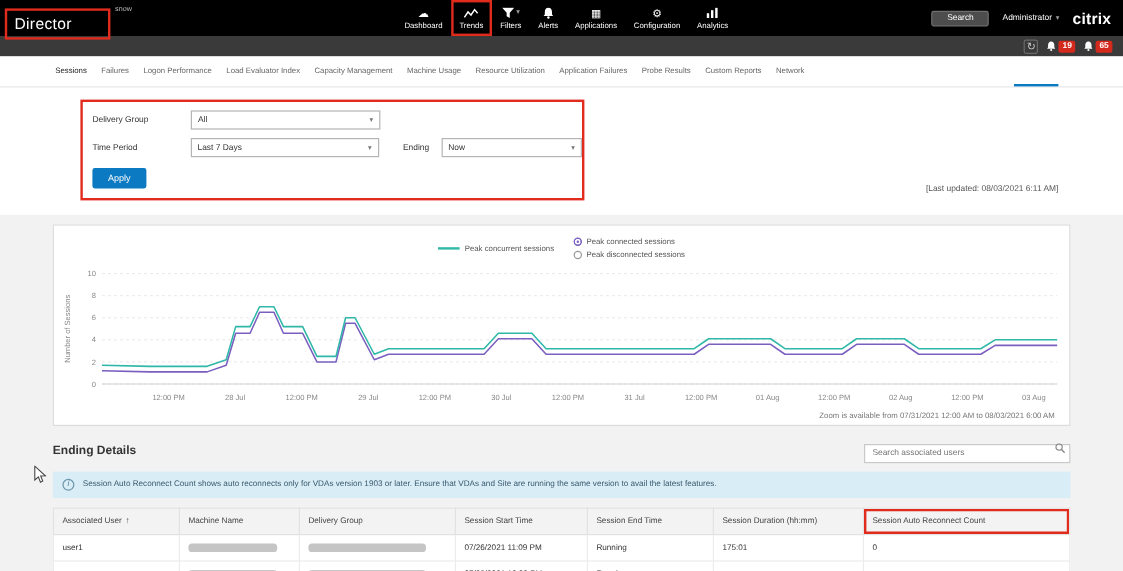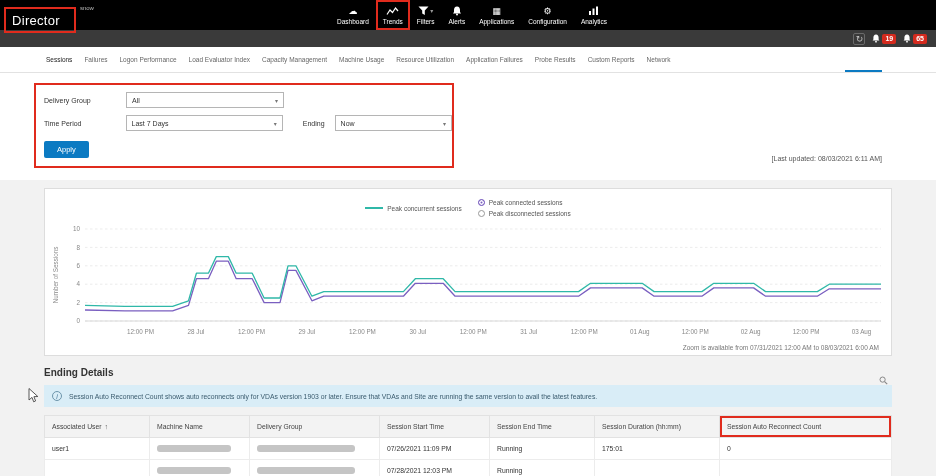--- a/index.html
+++ b/index.html
@@ -3,21 +3,21 @@
 <meta charset="utf-8">
 <style>
   * { box-sizing: border-box; margin: 0; padding: 0; }
   html, body { background: #e9e9e9; }
   .app {
     width: 936px; height: 476px; overflow: hidden; position: relative;
     background: #f2f2f2; font-family: "Liberation Sans", sans-serif;
   }
   
   .topbar { height: 30px; background: #000; display: flex; align-items: center; color: #fff; position: relative; }
-  .logo-annotation { border: 2px solid #e02b1d; margin: 12px 0 2px 4px; padding: 2px 14px 2px 6px; }
+  .logo-annotation { border: 2px solid #e02b1d; margin: 12px 0 2px 4px; padding: 2px 30px 2px 6px; }
   .logo { font-size: 13px; letter-spacing: .3px; color: #fff; }
   .site { font-size: 6px; color: #bbb; margin-left: 4px; align-self: flex-start; margin-top: 5px; }
   .topnav { position: absolute; left: 330px; top: 0; height: 100%; display: flex; align-items: stretch; }
   .nav-item { display: flex; flex-direction: column; align-items: center; justify-content: center; gap: 1px; padding: 1px 7px; font-size: 6.5px; color: #fff; }
   .nav-item .nicon { height: 11px; display: flex; align-items: center; gap: 1px; font-size: 9px; line-height: 11px; }
   .nav-item.highlight { border: 2px solid #e02b1d; padding: 0 5px; }
   .topbar-right { margin-left: auto; display: flex; align-items: center; gap: 11px; padding-right: 10px; }
   .search-btn { background: #4d4d4d; color: #fff; border: 1px solid #6f6f6f; font-size: 7px; padding: 2px 12px; border-radius: 2px; font-family: inherit; }
   .user-menu { font-size: 7px; display: flex; align-items: center; gap: 3px; }
   .brand { font-size: 13px; font-weight: bold; letter-spacing: .2px; }
@@ -27,21 +27,21 @@
   .refresh { color: #c5c5c5; font-size: 9px; border: 1px solid #6a6a6a; width: 12px; height: 12px; line-height: 10px; text-align: center; border-radius: 2px; }
   .badge-group { display: flex; align-items: center; gap: 2px; }
   .badge { background: #d42a1e; color: #fff; font-size: 7px; font-weight: bold; padding: 0 3px; height: 10px; line-height: 10px; border-radius: 2px; }
   
   .tabbar { height: 26px; background: #fff; border-bottom: 1px solid #e2e2e2; display: flex; align-items: center; gap: 12px; padding-left: 46px; position: relative; }
   .tab { font-size: 6.5px; color: #666; white-space: nowrap; }
   .tab.active { color: #222; }
   .tab-scroll-thumb { position: absolute; right: 54px; bottom: 0; width: 37px; height: 2px; background: #0b7ac2; }
   
   .filter-band { background: #fff; position: relative; padding: 10px 0 12px; }
-  .filter-box { margin-left: 34px; width: 420px; border: 2px solid #e02b1d; padding: 7px 0 8px 8px; }
+  .filter-box { margin-left: 67px; width: 420px; border: 2px solid #e02b1d; padding: 7px 0 8px 8px; }
   .frow { display: flex; align-items: center; margin-bottom: 7px; }
   .flabel { font-size: 7px; color: #333; width: 82px; }
   .flabel.ending { width: auto; margin: 0 10px 0 20px; }
   .select { width: 158px; height: 16px; border: 1px solid #b5b5b5; background: #fff; display: flex; align-items: center; justify-content: space-between; padding: 0 5px; font-size: 7px; color: #333; }
   .select.small { width: 118px; }
   .select .caret { color: #777; }
   .apply { background: #0b7ac2; border: none; color: #fff; font-size: 7.5px; padding: 4px 13px; border-radius: 2px; margin-top: 2px; font-family: inherit; }
   .last-updated { position: absolute; right: 54px; bottom: 18px; font-size: 7px; color: #555; }
   
   .chart-panel { margin: 8px 44px 0; background: #fff; border: 1px solid #ddd; position: relative; padding: 6px 4px 4px; height: 168px; }
@@ -126,20 +126,28 @@
           <svg width="11" height="10" viewBox="0 0 11 10">
               <rect x="1" y="5" width="2" height="4" fill="#fff"></rect>
               <rect x="4.5" y="2.5" width="2" height="6.5" fill="#fff"></rect>
               <rect x="8" y="0.5" width="2" height="8.5" fill="#fff"></rect>
             </svg>
         </span>
         <span>Analytics</span>
       </div>
     </nav>
 
+    <div class="topbar-right">
+      <button class="search-btn">Search</button>
+      <div class="user-menu">
+        <span>Administrator</span>
+        <span class="caret">▾</span>
+      </div>
+      <div class="brand">citrix</div>
+    </div>
   </header>
 
   <div class="utilbar">
     <span class="refresh">↻</span>
     <span class="badge-group">
       <svg width="8" height="9" viewBox="0 0 8 9">
           <path d="M4 0.5 C2.2 0.5 1.4 2 1.4 3.6 V5.4 L0.6 6.6 H7.4 L6.6 5.4 V3.6 C6.6 2 5.8 0.5 4 0.5 Z" fill="#fff"></path>
           <circle cx="4" cy="7.7" r="0.9" fill="#fff"></circle>
         </svg>
       <span class="badge">19</span>
@@ -243,20 +251,21 @@
         <polyline fill="none" stroke="#2fb8a8" stroke-width="1.3" stroke-linejoin="round" points="36.0,84.4 75.8,85.3 123.6,85.3 139.5,79.8 147.4,52.2 159.4,52.2 167.3,35.6 179.3,35.6 187.2,52.2 203.2,52.2 215.1,77.0 231.0,77.0 239.0,44.8 246.9,44.8 262.9,75.2 274.8,70.6 354.4,70.6 366.3,57.7 394.2,57.7 406.1,70.6 529.5,70.6 541.5,62.3 593.2,62.3 605.1,70.6 652.9,70.6 664.8,62.3 704.6,62.3 716.6,70.6 768.3,70.6 780.3,63.2 832.0,63.2"></polyline>
         <text x="9" y="54" transform="rotate(-90 9 54)" text-anchor="middle" font-size="6.3" fill="#888">Number of Sessions</text>
       </svg>
     <span class="zoom-note">Zoom is available from 07/31/2021 12:00 AM to 08/03/2021 6:00 AM</span>
   </section>
 
   <section class="details">
     <div class="details-head">
       <h2>Ending Details</h2>
       <div class="searchbox">
+        <input placeholder="Search associated users" style="">
         <svg width="9" height="9" viewBox="0 0 9 9">
             <circle cx="3.6" cy="3.6" r="2.6" fill="none" stroke="#888" stroke-width="1"></circle>
             <line x1="5.6" y1="5.6" x2="8.2" y2="8.2" stroke="#888" stroke-width="1.2"></line>
           </svg>
       </div>
     </div>
     <div class="infobar">
       <span class="info-icon">i</span>
       <span>Session Auto Reconnect Count shows auto reconnects only for VDAs version 1903 or later. Ensure that VDAs and Site are running the same version to avail the latest features.</span>
     </div>

